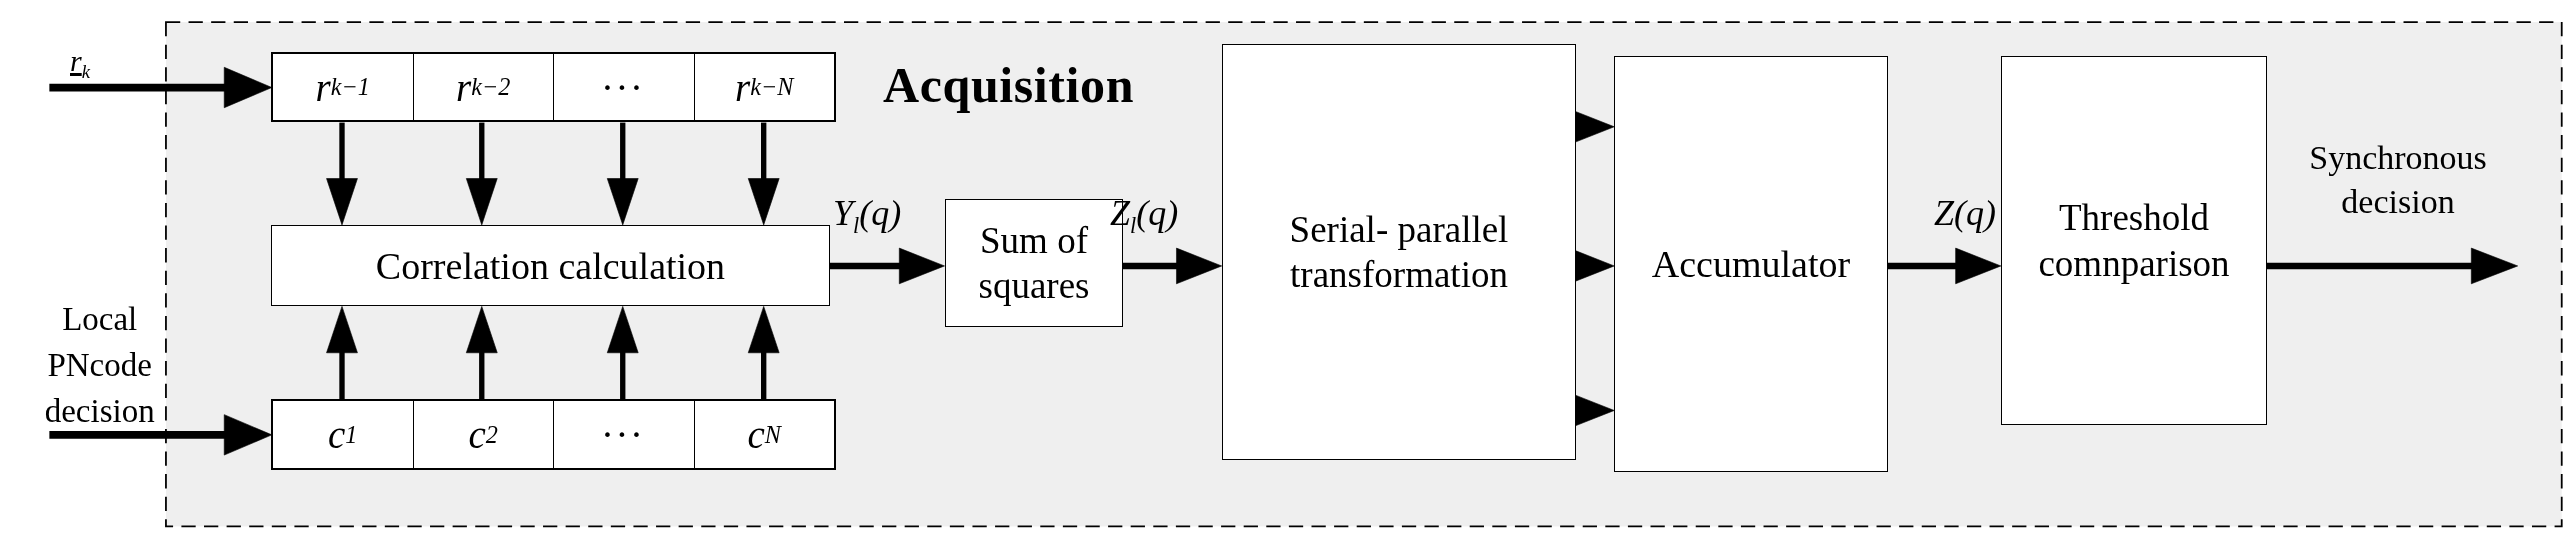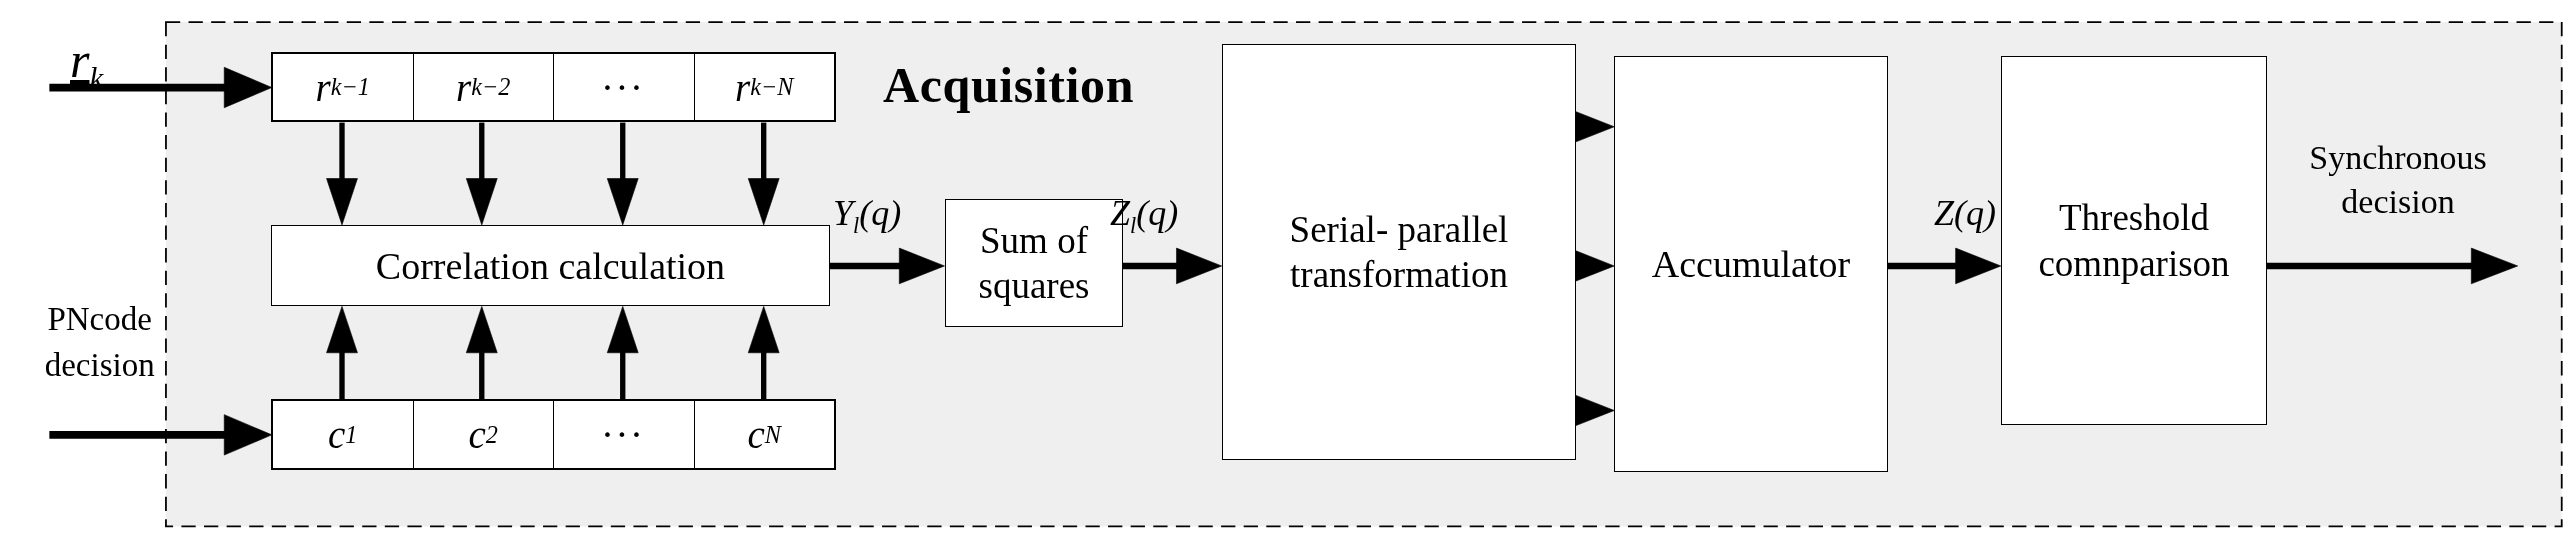--- a/index.html
+++ b/index.html
@@ -130,23 +130,24 @@
 
       <g>
         <line x1="3811" y1="447" x2="4160" y2="447" stroke-width="11"></line>
         <polygon points="4155,417 4155,477 4233,447"></polygon>
       </g>
     </g>
   </svg>
 
   <div class="floating title" style="left:883px;top:56px;">Acquisition</div>
 
-  <div class="floating math siglabel" style="left:70px;top:31px;font-size:50px;text-decoration:underline;"><span>r</span><sub>k</sub></div>
+  <div class="floating math siglabel" style="left:70px;top:44px;font-size:30px;text-decoration:underline;"><span>r</span><sub>k</sub></div>
 
   <div class="textblock local-label" style="left:10.7px;top:296px;width:178px;">
+    <span class="ln">Local</span>
     <span class="ln">PNcode</span>
     <span class="ln">decision</span>
   </div>
 
   <div class="box register" style="left:271px;top:52px;width:565px;height:70px;">
     <div class="cell math">
         <span>r</span>
         <sub>k−1</sub>
       </div>
     <div class="cell math">

